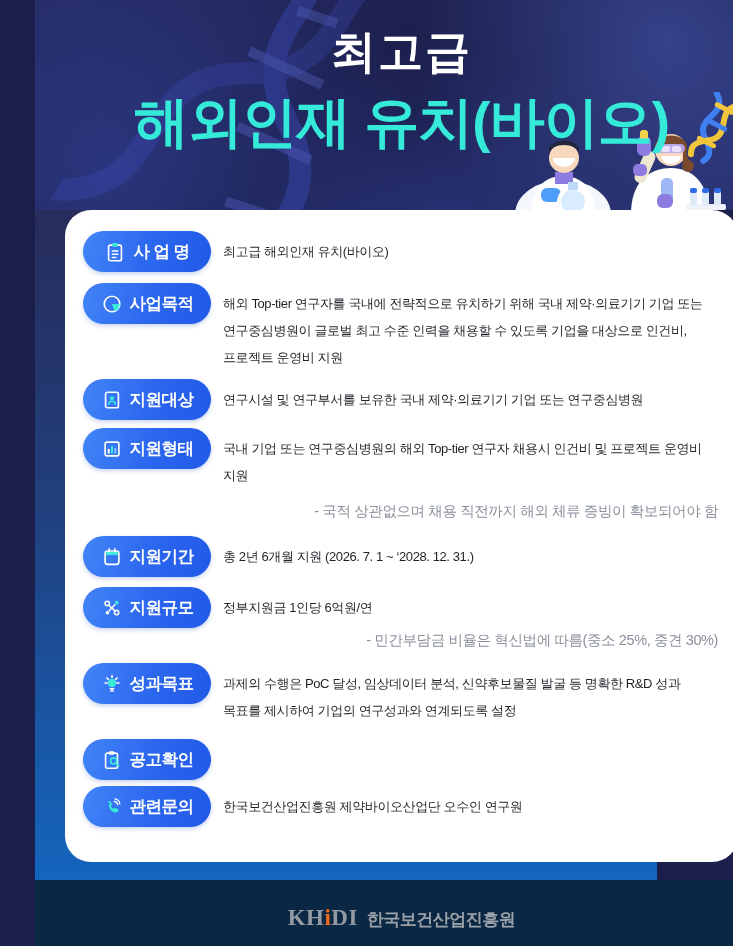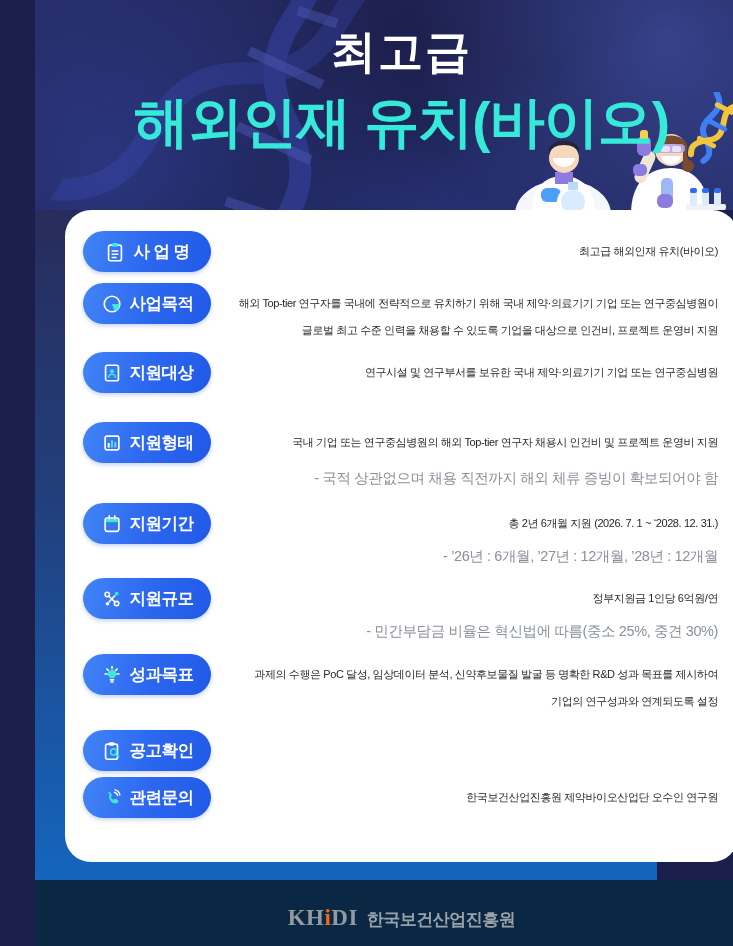--- a/index.html
+++ b/index.html
@@ -42,27 +42,27 @@
   .pill {
     flex:0 0 128px; height:41px; border-radius:21px;
     background:linear-gradient(105deg,#4284f6 0%,#2b66ef 55%,#2059e6 100%);
     display:flex; align-items:center; justify-content:center; gap:7px;
     box-shadow:0 2px 4px rgba(30,80,200,.25);
   }
   .pill svg { flex:0 0 auto; }
   .pill-label { color:#fff; font-size:16.5px; font-weight:800; letter-spacing:-0.5px; white-space:pre; }
   .content { flex:1 1 auto; padding:7px 6px 0 12px; }
   .main {
-    font-size:11px; line-height:27px; color:#1f2227; letter-spacing:-0.4px;
-    word-break:keep-all; font-weight:500;text-align:right;
+    font-size:13px; line-height:27px; color:#1f2227; letter-spacing:-0.4px;
+    word-break:keep-all; font-weight:500;
   }
   .note { font-size:14.5px; line-height:23px; color:#8a909b; letter-spacing:-0.4px; margin-top:8px; word-break:keep-all;text-align:right; }
   .note-gap { margin-top:11px; }
   .arrow { color:#2f6bea; font-weight:800; padding:0 2px; }
-  .mb11{margin-bottom:11px}.mb8{margin-bottom:8px}.mb14{margin-bottom:29px}
+  .mb11{margin-bottom:11px}.mb8{margin-bottom:8px}.mb14{margin-bottom:8px}
   .mb9{margin-bottom:13px}.mb10{margin-bottom:10px}.mb15{margin-bottom:15px}.mb6{margin-bottom:6px}
 
   
   .footer {
     width:733px; height:66px; background:#0a2743;
     display:flex; align-items:center; justify-content:center; padding-top:10px;font-family:Liberation Serif, serif;
   }
   .logo { display:flex; align-items:baseline; gap:9px; }
   .logo-en { font-size:23px; font-weight:900; color:#949aa2; letter-spacing:.5px; }
   .logo-accent { color:#f06a1d; font-style:normal; }
@@ -212,21 +212,20 @@
         <div class="pill">
           <svg width="22" height="22" viewBox="0 0 24 24" fill="none">
             <rect x="4.5" y="5.5" width="15" height="14.5" rx="2.5" stroke="#fff" stroke-width="1.8"></rect>
             <path d="M5.4 6.4h13.2v3.6H5.4z" fill="#3be9d8"></path>
             <path d="M9 3.2v3M15 3.2v3" stroke="#fff" stroke-width="1.8" stroke-linecap="round"></path>
           </svg>
           <span class="pill-label">지원기간</span>
         </div>
         <div class="content">
           <p class="main">총 2년 6개월 지원 (2026. 7. 1 ~ ‘2028. 12. 31.)</p>
-          <p class="note">- ’26년 : 6개월, ’27년 : 12개월, ’28년 : 12개월</p>
         </div>
       </div>
 
       <div class="row mb11">
         <div class="pill">
           <svg width="22" height="22" viewBox="0 0 24 24" fill="none">
             <path d="M8 8.5 L16 16" stroke="#fff" stroke-width="1.7"></path>
             <path d="M15.5 8 L8.5 15.5" stroke="#fff" stroke-width="1.7"></path>
             <circle cx="6.8" cy="7" r="2.4" stroke="#fff" stroke-width="1.7"></circle>
             <circle cx="17" cy="17" r="2.4" stroke="#fff" stroke-width="1.7"></circle>

